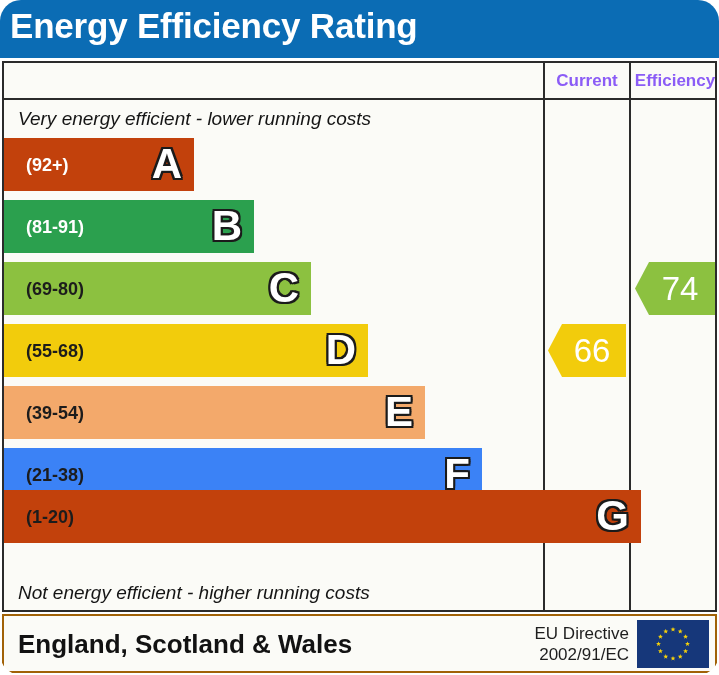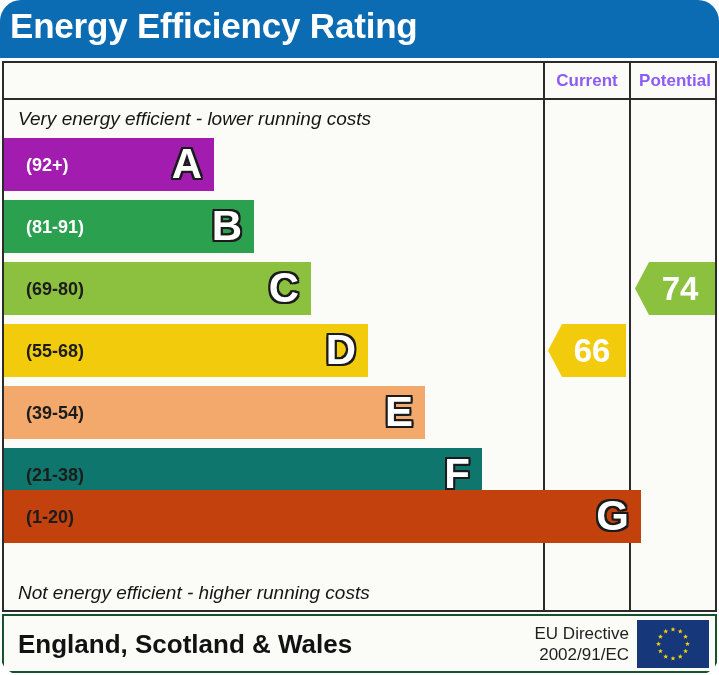--- a/index.html
+++ b/index.html
@@ -151,37 +151,37 @@
 
   
   .arrow {
     position: absolute;
     height: 53px;
     display: flex;
     align-items: center;
     justify-content: center;
     color: #ffffff;
     font-size: 33px;
-    font-weight: bold;
+    font-weight: normal;
     clip-path: polygon(14px 0, 100% 0, 100% 100%, 14px 100%, 0 50%);
     box-sizing: border-box;
     padding-left: 10px;
   }
   .arrow.current   { left: 544px; width: 78px; }
   .arrow.potential { left: 631px; width: 80px; }
 
   
   .footer {
     position: absolute;
     left: 2px;
     top: 614px;
     width: 715px;
     height: 59px;
     box-sizing: border-box;
-    border: 2px solid #14532d;
+    border: 2px solid #a16207;
     background: #fbfbf7;
   }
   .footer-region {
     position: absolute;
     left: 14px;
     top: 50%;
     transform: translateY(-50%);
     font-size: 26px;
     font-weight: bold;
     color: #121212;
@@ -219,48 +219,48 @@
     <div class="epc-title-text">Energy Efficiency Rating</div>
   </div>
 
   <div class="table-frame">
 
     <div class="head-row"></div>
     <div class="col-div c1"></div>
     <div class="col-div c2"></div>
 
     <div class="col-head current">Current</div>
-    <div class="col-head potential">Potential</div>
+    <div class="col-head potential">Efficiency</div>
 
     <div class="caption top">Very energy efficient - lower running costs</div>
 
     <div class="caption bottom">Not energy efficient - higher running costs</div>
 
     <div class="bands">
-      <div class="band" style="top: 0px; width: 210px; background: #a21caf;">
+      <div class="band" style="top: 0px; width: 190px; background: #c2410c;">
         <span class="band-range light">(92+)</span>
         <span class="band-letter">A</span>
       </div>
       <div class="band" style="top: 62px; width: 250px; background: rgb(43, 160, 78);">
         <span class="band-range light">(81-91)</span>
         <span class="band-letter">B</span>
       </div>
       <div class="band" style="top: 124px; width: 307px; background: rgb(140, 193, 64);">
         <span class="band-range dark">(69-80)</span>
         <span class="band-letter">C</span>
       </div>
       <div class="band" style="top: 186px; width: 364px; background: rgb(242, 204, 12); padding-left: 20px;">
         <span class="band-range dark">(55-68)</span>
         <span class="band-letter">D</span>
       </div>
       <div class="band" style="top: 248px; width: 421px; background: rgb(243, 169, 107);">
         <span class="band-range dark">(39-54)</span>
         <span class="band-letter">E</span>
       </div>
-      <div class="band" style="top: 310px; width: 478px; background: #0f766e;">
+      <div class="band" style="top: 310px; width: 478px; background: #3b82f6;">
         <span class="band-range dark">(21-38)</span>
         <span class="band-letter">F</span>
       </div>
       <div class="band" style="top: 352px; width: 637px; background: #c2410c;">
         <span class="band-range dark">(1-20)</span>
         <span class="band-letter">G</span>
       </div>
     </div>
 
     <div class="arrow current" style="background: rgb(242, 204, 12); color: rgb(255, 255, 255); top: 261px;">66</div>

